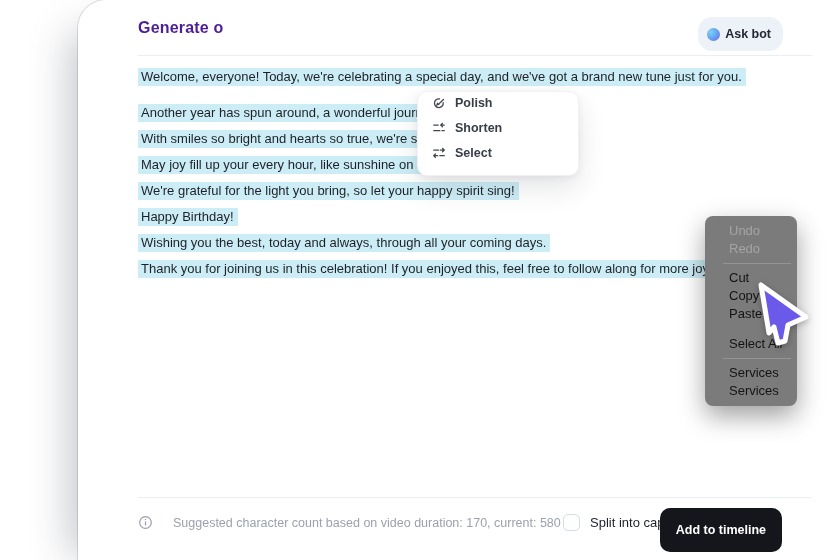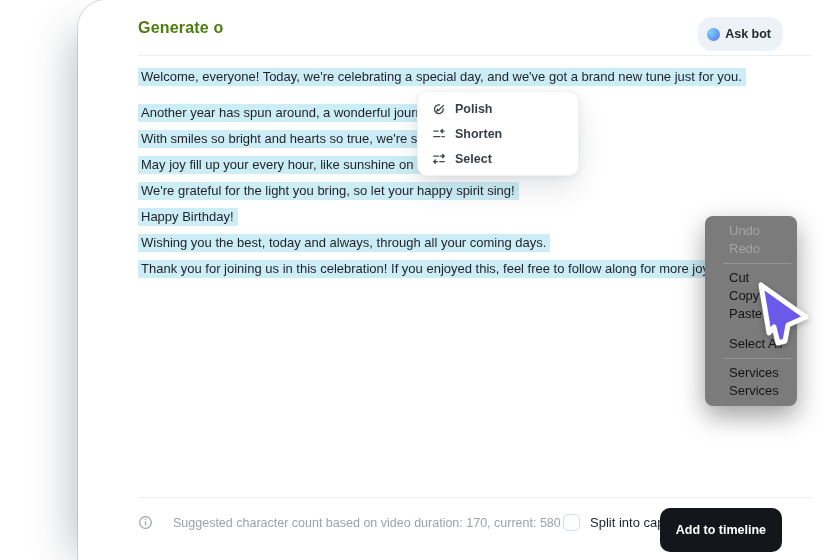--- a/index.html
+++ b/index.html
@@ -7,42 +7,42 @@
               font-family:"Liberation Sans", sans-serif; }
   .canvas { position:relative; width:840px; height:560px; background:#ffffff; }
 
   
   .card { position:absolute; left:78px; top:0; right:0; bottom:0; background:#ffffff;
           border-top-left-radius:28px;
           box-shadow:0 0 0 1px rgba(25,32,45,0.14), -26px 14px 40px -18px rgba(40,50,70,0.28); }
 
   
   .page-title { position:absolute; left:60px; top:19px; font-size:16px; font-weight:700;
-                letter-spacing:.2px; color:#4d7c0f; }
+                letter-spacing:.2px; color:#4c1d95; }
   .ask-bot { position:absolute; top:17px; right:57px; height:34px; display:flex; align-items:center;
              gap:5px; padding:0 12px 0 9px; background:#edf2f8; border:none; border-radius:14px;
              font-family:inherit; font-size:12.5px; font-weight:600; color:#232832; cursor:pointer; }
   .orb { width:13px; height:13px; border-radius:50%;
          background:radial-gradient(circle at 30% 32%, #7fd0f6 0%, #63a9f1 45%, #7a5ef0 100%); }
   .divider { position:absolute; left:60px; right:28px; height:1px; background:#eceef2; }
   .divider.top { top:55px; }
   .divider.bottom { top:497px; }
 
   
   .editor { position:absolute; left:60px; top:68px; right:28px; font-size:13px; color:#1d2127; }
   .line { height:18px; line-height:18px; margin-bottom:8px; white-space:nowrap; overflow:hidden; }
   .line span { background:#cdedf6; padding:2px 4px 2px 3px; }
   .para-1 { margin-bottom:18px; }
   .para-3 { margin-top:6px; }
 
   
   .ai-menu { position:absolute; left:339px; top:91px; width:162px; background:#ffffff;
              border-radius:10px; padding:4px 0; border:1px solid #f1f2f5;
              box-shadow:0 12px 28px rgba(30,40,60,0.12), 0 2px 6px rgba(30,40,60,0.06); }
-  .ai-item { display:flex; align-items:center; gap:9px; height:25px; padding:0 14px;
+  .ai-item { display:flex; align-items:flex-start; gap:9px; height:25px; padding:0 14px;
              font-size:12.5px; font-weight:600; color:#383d46; cursor:pointer; }
   .ai-item svg { flex:0 0 auto; }
 
   
   .ctx-menu { position:absolute; left:627px; top:216px; width:92px; background:#7b7b7b;
               border-radius:8px; padding:6px 0 6px 12px;
               box-shadow:0 10px 26px rgba(0,0,0,0.38), 0 0 0 1px rgba(255,255,255,0.12); }
   .ctx-item { height:18px; line-height:18px; padding:0 12px; font-size:13px; color:#141414;
               cursor:pointer; white-space:nowrap; }
   .ctx-item.disabled { color:#a4a4a4; cursor:default; }

